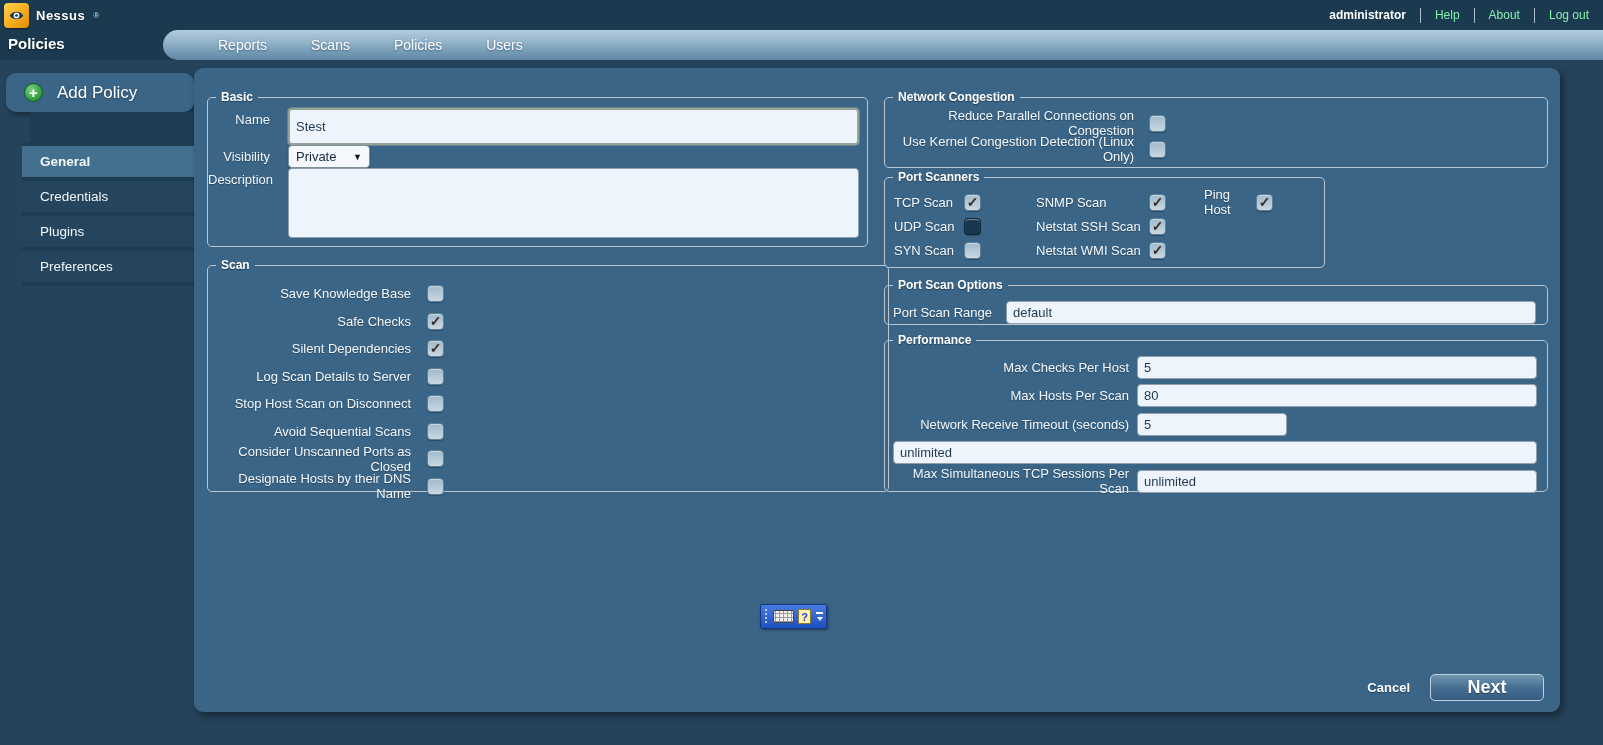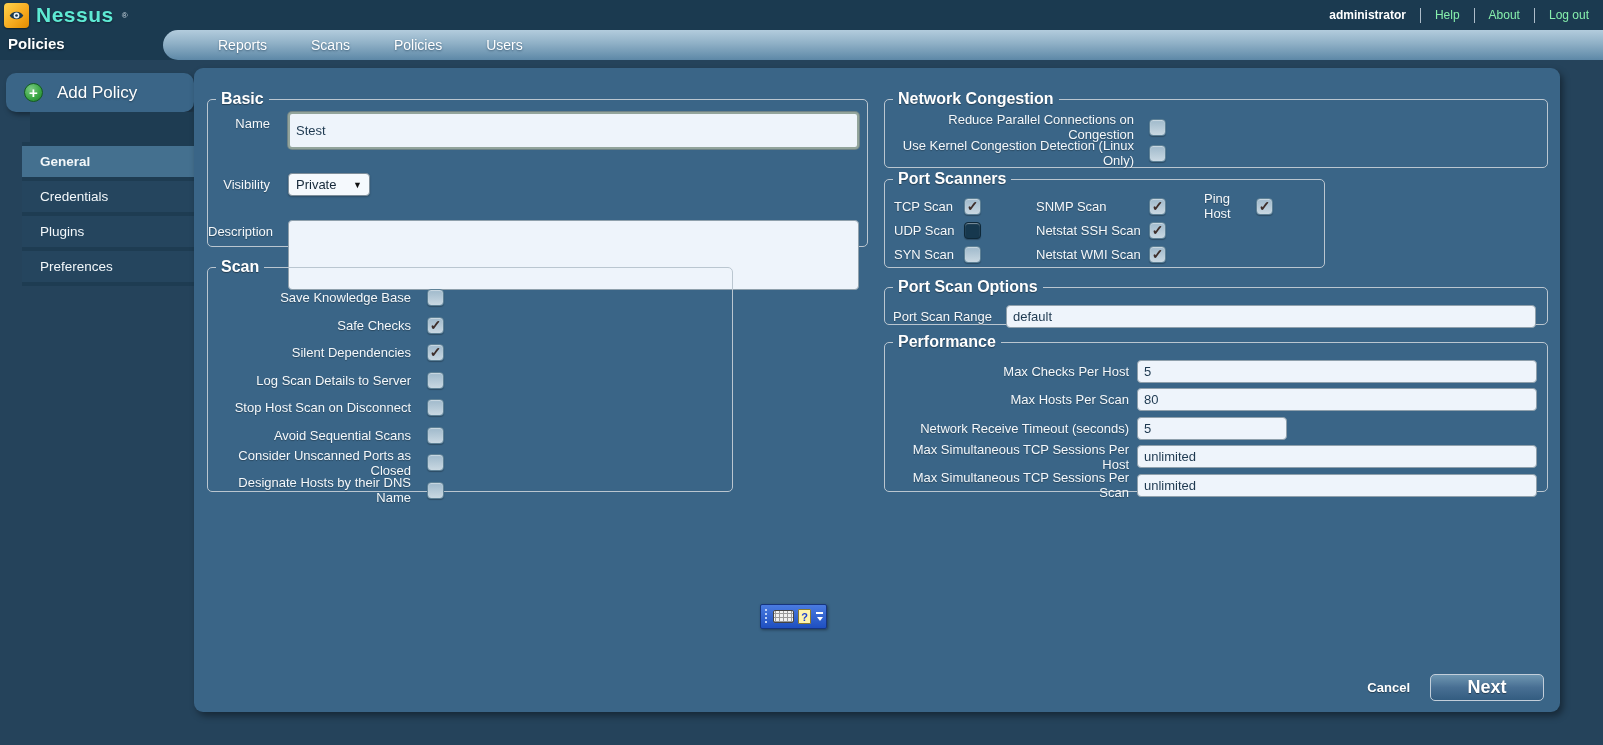--- a/index.html
+++ b/index.html
@@ -4,21 +4,21 @@
 <style>
   * { margin:0; padding:0; box-sizing:border-box; }
   html,body { background:#11202e; }
   body { font-family:"Liberation Sans", sans-serif; }
   .screen { position:relative; width:1603px; height:745px; background:#25435B; overflow:hidden; }
 
   
   .topbar { position:absolute; left:0; top:0; width:100%; height:30px; background:#1B3A50; display:flex; align-items:center; justify-content:space-between; }
   .brand { display:flex; align-items:center; gap:7px; padding-left:4px; }
   .logo { width:25px; height:25px; border-radius:4px; background:linear-gradient(135deg,#FFD34D,#F5A81C 60%,#E08A00); display:flex; align-items:center; justify-content:center; box-shadow:0 1px 2px rgba(0,0,0,.5); }
-  .brand-name { color:#5eead4; font-size:21px; font-weight:bold; letter-spacing:.5px; text-shadow:0 1px 2px rgba(0,0,0,.4); }
+  .brand-name { color:#ffffff; font-size:13px; font-weight:bold; letter-spacing:.5px; text-shadow:0 1px 2px rgba(0,0,0,.4); }
   .brand-reg { color:#cfdce6; font-size:8px; vertical-align:top; margin-left:1px; }
   .top-links { display:flex; align-items:center; gap:14px; padding-right:14px; color:#fff; font-size:12px; }
   .top-links .user { font-weight:bold; }
   .top-links a { color:#86efac; text-decoration:none; cursor:pointer; }
   .vsep { width:1px; height:15px; background:#c7d4de; opacity:.85; }
 
   
   .navbar { position:absolute; left:0; top:30px; width:100%; height:30px; background:#1B3A50; }
   .section-title { position:absolute; left:8px; top:5px; color:#fff; font-size:15px; font-weight:bold; text-shadow:0 1px 2px rgba(0,0,0,.5); }
   .tab-pill { position:absolute; left:163px; top:0; right:0; height:30px; border-radius:15px 0 0 15px; background:linear-gradient(180deg,#B3CCDD 0%,#8FB0C6 45%,#5D88A7 100%); display:flex; align-items:center; gap:44px; padding-left:55px; }
@@ -29,31 +29,31 @@
   .plus-icon { width:19px; height:19px; border-radius:50%; background:radial-gradient(circle at 35% 30%,#7CCB85,#3DA847 55%,#1E7A2C); border:1px solid #145C20; color:#fff; font-weight:bold; font-size:15px; line-height:17px; text-align:center; }
   .add-policy-label { color:#fff; font-size:17px; text-shadow:0 1px 2px rgba(0,0,0,.35); }
   .side-shadow { position:absolute; left:30px; top:112px; width:164px; height:32px; background:#1E3C52; }
   .side-menu { position:absolute; left:22px; top:142px; width:172px; background:#1E3C52; padding-top:4px; }
   .side-item { height:31px; line-height:31px; margin-bottom:4px; background:#25455E; color:#F2F7FA; font-size:13.5px; padding-left:18px; cursor:pointer; }
   .side-item[data-active="true"] { background:#44708F; font-weight:bold; }
 
   
   .panel { position:absolute; left:194px; top:68px; width:1366px; height:644px; background:#3A6587; border-radius:9px; box-shadow:3px 4px 7px rgba(0,0,0,.4); }
   fieldset { position:absolute; border:1px solid #BAC6D0; border-radius:5px; }
-  legend { color:#fff; font-size:16px; font-weight:bold; margin-left:8px; padding:0 5px; text-shadow:0 1px 1px rgba(0,0,0,.4); }
+  legend { color:#fff; font-size:12px; font-weight:bold; margin-left:8px; padding:0 5px; text-shadow:0 1px 1px rgba(0,0,0,.4); }
   .lbl { color:#F4F8FB; font-size:13px; text-shadow:0 1px 1px rgba(0,0,0,.3); }
 
   .fs-basic   { left:13px;  top:22px;  width:661px; height:157px; padding-top:4px; }
-  .fs-scan    { left:13px;  top:190px; width:526px; height:234px; padding-top:8px; }
+  .fs-scan    { left:13px;  top:190px; width:682px; height:234px; padding-top:8px; }
   .fs-netcong { left:690px; top:22px;  width:664px; height:78px;  padding-top:6px; }
   .fs-portsc  { left:690px; top:102px; width:441px; height:98px;  padding-top:6px; }
   .fs-psopt   { left:690px; top:210px; width:664px; height:47px;  }
   .fs-perf    { left:690px; top:265px; width:664px; height:159px; padding-top:6px; }
 
-  .frow { display:flex; margin-bottom:24px; }
+  .frow { display:flex; margin-bottom:0; }
   .frow .lbl { width:62px; text-align:right; padding-top:4px; flex:none; }
   .frow .ctrl { margin-left:18px; }
 
   .text-input { height:23px; background:#EEF4FB; border:1px solid #8FA0AC; border-radius:4px; font-family:"Liberation Sans",sans-serif; font-size:13px; color:#1E3950; padding:0 6px; }
   .name-input { flex:1; margin-right:8px; height:37px; border:2px solid #93A49B; box-shadow:0 0 0 1px #6F8387; }
   .select-box { width:82px; height:23px; background:#F5F9FD; border:1px solid #7E8E9A; border-radius:4px; display:flex; align-items:center; justify-content:space-between; padding:0 7px; font-size:13px; color:#16293a; cursor:pointer; box-shadow:0 1px 2px rgba(0,0,0,.25); }
   .select-box .arrow { font-size:9px; color:#111; }
   .textarea { flex:1; margin-right:8px; height:70px; background:#EEF4FB; border:1px solid #8FA0AC; border-radius:4px; font-size:13px; color:#1E3950; padding:3px 6px; }
 
   .srow { display:flex; align-items:center; height:27.5px; }
@@ -271,21 +271,20 @@
       </div>
       <div class="prow">
         <span class="lbl">Max Hosts Per Scan</span>
         <input class="text-input long" type="text" value="80" style="">
       </div>
       <div class="prow">
         <span class="lbl">Network Receive Timeout (seconds)</span>
         <input class="text-input short" type="text" value="5" style="">
       </div>
       <div class="prow">
-        <span class="lbl">Max Simultaneous TCP Sessions Per Host</span>
         <input class="text-input long" type="text" value="unlimited" style="">
       </div>
       <div class="prow">
         <span class="lbl">Max Simultaneous TCP Sessions Per Scan</span>
         <input class="text-input long" type="text" value="unlimited" style="">
       </div>
     </fieldset>
 
     <div class="footer">
       <span class="cancel-btn">Cancel</span>

